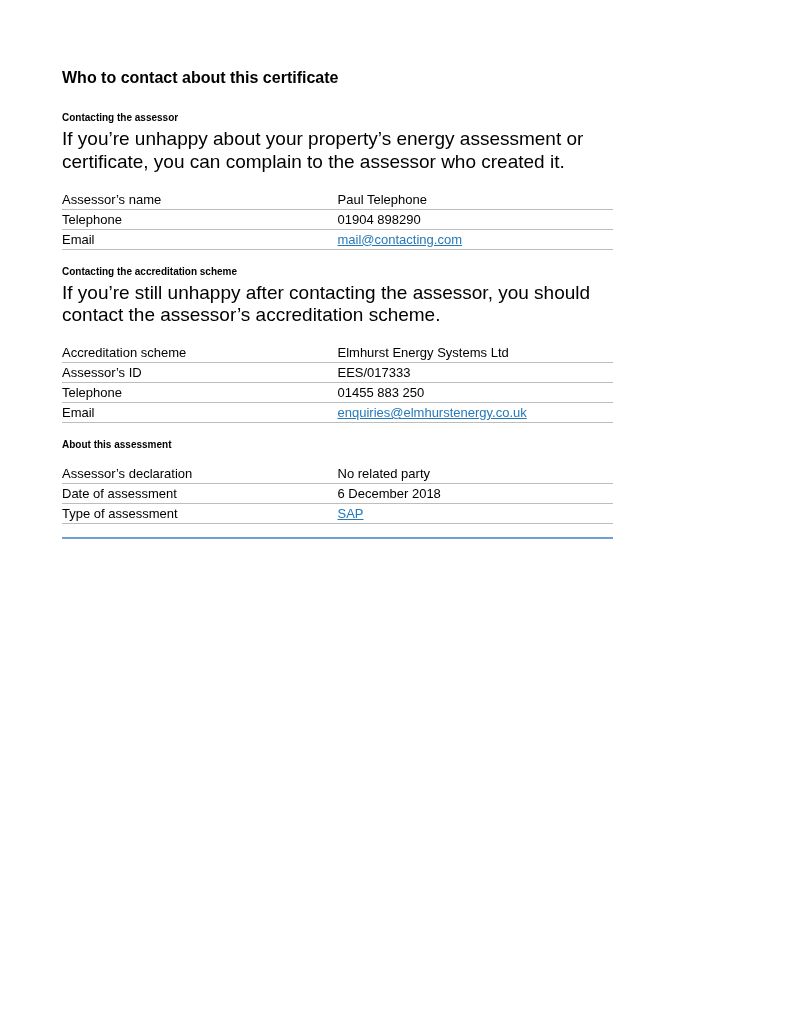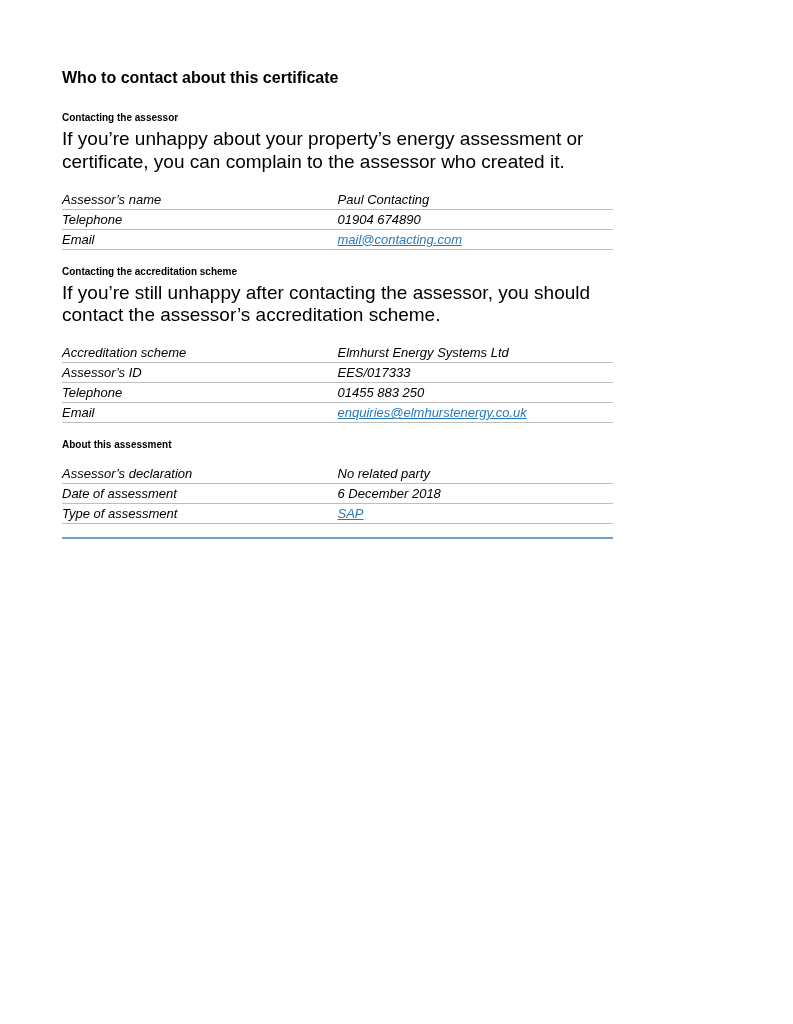--- a/index.html
+++ b/index.html
@@ -44,21 +44,20 @@
   }
   table.kv-table.tight {
     margin-top: 11px;
   }
   table.kv-table td {
     border-bottom: 1px solid var(--row_border, #bdbdbd);
     padding: 2px 0 2px 0;
     line-height: 15px;
     vertical-align: top;
     text-align: left;
-    font-style: italic;
   }
   td.kv-label { width: 50%; }
   td.kv-value { width: 50%; }
   a.doc-link {
     color: var(--link, #2678b8);
     text-decoration: underline;
     cursor: pointer;
   }
   hr.bottom-rule {
     border: none;
@@ -73,25 +72,25 @@
 
   <h1 class="page-title">Who to contact about this certificate</h1>
 
   <section>
     <h2 class="section-heading">Contacting the assessor</h2>
     <p class="section-desc">If you’re unhappy about your property’s energy assessment or certificate, you can complain to the assessor who created it.</p>
     <table class="kv-table">
       <tbody>
           <tr>
         <td class="kv-label">Assessor’s name</td>
-        <td class="kv-value">Paul Contacting</td>
+        <td class="kv-value">Paul Telephone</td>
       </tr>
       <tr>
         <td class="kv-label">Telephone</td>
-        <td class="kv-value">01904 674890</td>
+        <td class="kv-value">01904 898290</td>
       </tr>
       <tr>
         <td class="kv-label">Email</td>
         <td class="kv-value">
           <a class="doc-link" href="#">mail@contacting.com</a>
         </td>
       </tr>
     </tbody>
       </table>
   </section>

